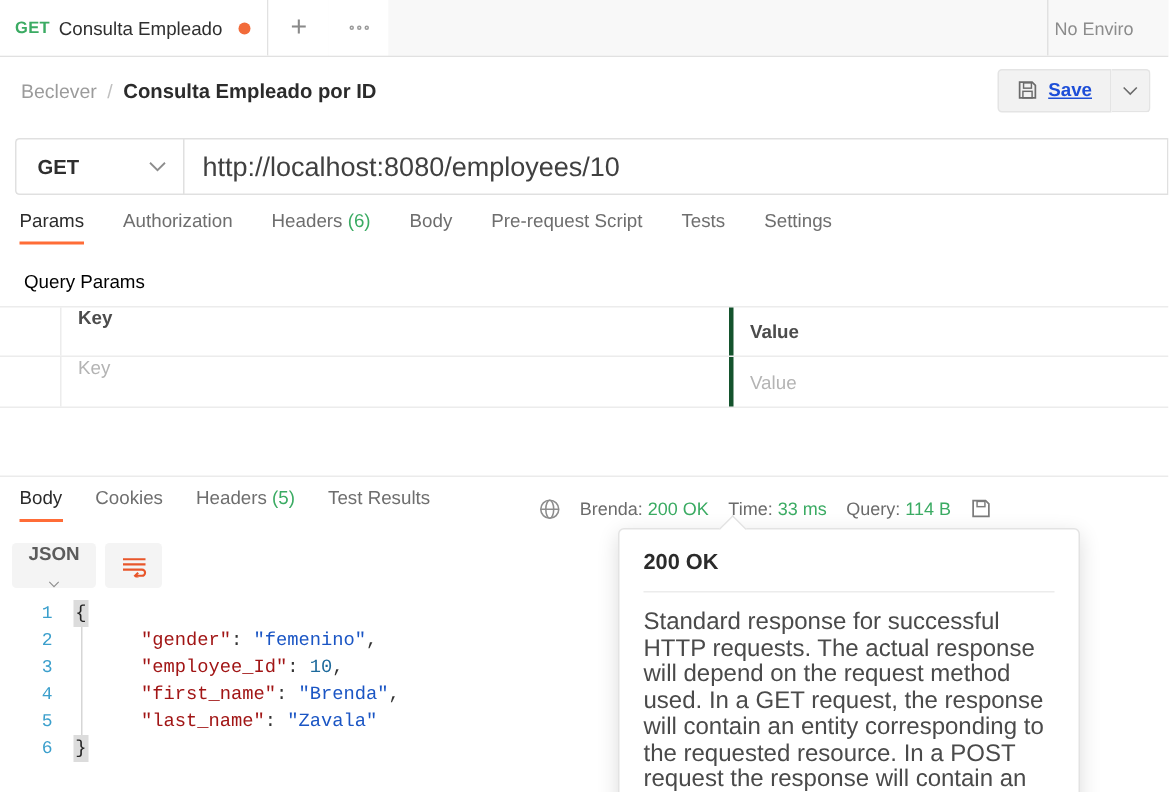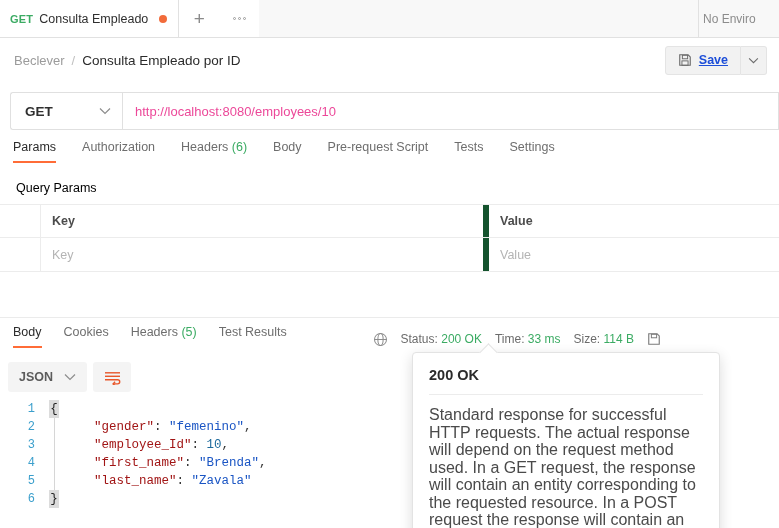--- a/index.html
+++ b/index.html
@@ -50,21 +50,21 @@
   }
   .env-label { font-size: 12px; color: #8c8c8c; white-space: nowrap; }
 
   
   .crumbrow {
     position: absolute; left: 0; top: 38px; width: 779px; height: 44px;
     display: flex; align-items: center; padding: 0 12px 0 14px;
   }
   .crumb-collection { font-size: 13px; color: #9b9b9b; }
   .crumb-sep { font-size: 13px; color: #c0c0c0; margin: 0 7px; }
-  .crumb-current { font-size: 13.5px; color: #2b2b2b; font-weight: normal; }
+  .crumb-current { font-size: 13.5px; color: #2b2b2b; font-weight: bold; }
   .crumb-spacer { flex: 1; }
   .save-btn {
     display: flex; align-items: center; gap: 7px;
     background: #f2f2f2; border: 1px solid #e4e4e4;
     border-radius: 3px 0 0 3px; height: 29px; padding: 0 12px;
   }
   .save-label { font-size: 12.5px; color: #1d4ed8; font-weight: bold; text-decoration: underline; }
   .save-caret {
     background: #f2f2f2; border: 1px solid #e4e4e4; border-left: none;
     border-radius: 0 3px 3px 0; height: 29px; width: 26px;
@@ -80,21 +80,21 @@
     width: 112px; height: 38px; border: 1px solid #e0e0e0; border-right: none;
     border-radius: 3px 0 0 3px; display: flex; align-items: center;
     justify-content: space-between; padding: 0 11px 0 14px; background: #fff;
   }
   .method-text { font-size: 13.5px; font-weight: bold; color: #2f2f2f; }
   .url-box {
     flex: 1; height: 38px; border: 1px solid #e0e0e0;
     display: flex; align-items: center; padding: 0 12px; background: #fff;
     overflow: hidden;
   }
-  .url-text { font-size: 13px; color: #ec4899; white-space: nowrap; }
+  .url-text { font-size: 18px; color: #404040; white-space: nowrap; }
 
   
   .reqtabs {
     position: absolute; left: 0; top: 140px; width: 779px; height: 34px;
     display: flex; align-items: flex-start; padding-left: 13px; gap: 26px;
   }
   .rtab { font-size: 12.5px; color: #6e6e6e; padding-bottom: 9px; position: relative; white-space: nowrap; }
   .rtab.active { color: #2b2b2b; }
   .rtab.active::after {
     content: ""; position: absolute; left: 0; right: 0; bottom: 0;
@@ -107,21 +107,21 @@
     position: absolute; left: 16px; top: 181px;
     font-size: 12.5px; font-weight: normal; color: #000000;
   }
   .ptable {
     position: absolute; left: 0; top: 204px; width: 779px;
     border-top: 1px solid #ececec; border-bottom: 1px solid #ececec;
   }
   .prow { display: flex; height: 33px; align-items: stretch; }
   .prow.hdr { border-bottom: 1px solid #ececec; }
   .pcheck { width: 41px; border-right: 1px solid #ececec; }
-  .pkey { flex: 1; border-right: 6px solid #14532d; display: flex; align-items: center; padding-left: 11px; }
+  .pkey { flex: 1; border-right: 3px solid #14532d; display: flex; align-items: flex-start; padding-left: 11px; }
   .pval { width: 290px; display: flex; align-items: center; padding-left: 11px; }
   .hdr .pkey span, .hdr .pval span { font-size: 12.5px; font-weight: bold; color: #4c4c4c; }
   .body-row .pkey span, .body-row .pval span { font-size: 12.5px; color: #b4b4b4; }
 
   
   .splitline { position: absolute; left: 0; top: 317px; width: 779px; height: 1px; background: #ebebeb; }
 
   
   .resptabs {
     position: absolute; left: 0; top: 325px; width: 779px; height: 32px;
@@ -143,21 +143,21 @@
     display: flex; align-items: center; gap: 6px;
   }
   .seg { display: flex; background: #f4f4f4; border-radius: 3px; height: 30px; align-items: stretch; }
   .seg-item {
     display: flex; align-items: center; padding: 0 15px;
     font-size: 12.5px; color: #787878; border-radius: 3px;
   }
   .seg-item.active { background: #e6e6e6; color: #2d2d2d; }
   .lang-box {
     display: flex; align-items: center; gap: 11px; height: 30px;
-    padding: 0 11px; background: #f4f4f4; border-radius: 3px;
+    padding: 0 11px; background: #f4f4f4; border-radius: 3px; flex-direction: column;
   }
   .lang-text { font-size: 12.5px; color: #5c5c5c; font-weight: bold; }
   .wrap-box {
     width: 38px; height: 30px; background: #f4f4f4; border-radius: 3px;
     display: flex; align-items: center; justify-content: center;
   }
 
   
   .code {
     position: absolute; left: 0; top: 400px; width: 779px; height: 128px;
@@ -295,23 +295,23 @@
   </div>
 
   <div class="meta">
     <span class="globe-ic">
       <svg width="15" height="15" viewBox="0 0 16 16">
         <circle cx="8" cy="8" r="6.4" fill="none" stroke="#8d8d8d" stroke-width="1.1"></circle>
         <ellipse cx="8" cy="8" rx="2.8" ry="6.4" fill="none" stroke="#8d8d8d" stroke-width="1.1"></ellipse>
         <line x1="1.7" y1="8" x2="14.3" y2="8" stroke="#8d8d8d" stroke-width="1.1"></line>
       </svg>
     </span>
-    <span class="meta-item"><span>Status:</span> <b>200 OK</b></span>
+    <span class="meta-item"><span>Brenda:</span> <b>200 OK</b></span>
     <span class="meta-item"><span>Time:</span> <b>33 ms</b></span>
-    <span class="meta-item"><span>Size:</span> <b>114 B</b></span>
+    <span class="meta-item"><span>Query:</span> <b>114 B</b></span>
     <span class="save-resp-ic">
       <svg width="14" height="14" viewBox="0 0 16 16">
         <path d="M2 2h9.5L14 4.5V14H2V2z" fill="none" stroke="#7b7b7b" stroke-width="1.3"></path>
         <rect x="5" y="2.6" width="6" height="4" fill="none" stroke="#7b7b7b" stroke-width="1.1"></rect>
       </svg>
     </span>
   </div>
 
   <div class="fmtbar">
     <div class="lang-box">

